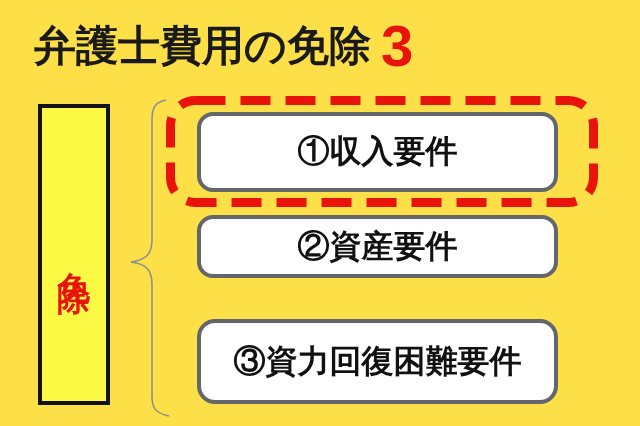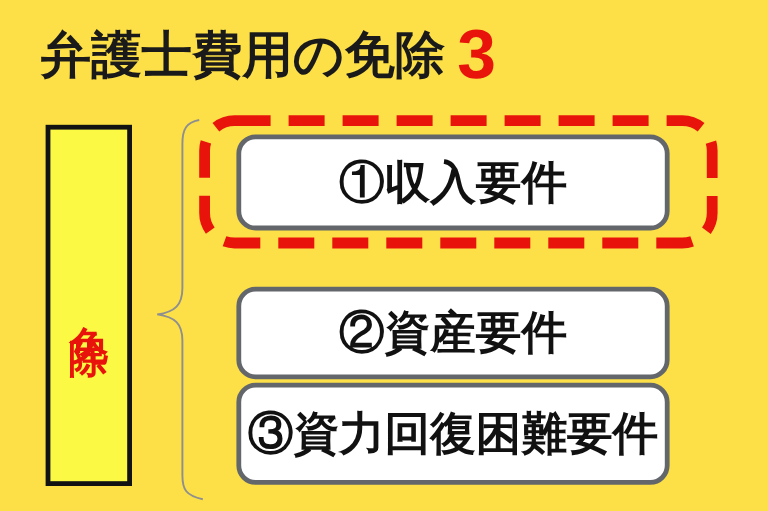--- a/index.html
+++ b/index.html
@@ -78,28 +78,28 @@
     position: absolute;
     left: 197px;
     width: 361px;
     box-sizing: border-box;
     background: #ffffff;
     border: 4px solid #63676b;
     border-radius: 16px;
     display: flex;
     align-items: center;
     justify-content: center;
-    font-size: 38px;
+    font-size: 32px;
     font-weight: 700;
     color: #111111;
     white-space: nowrap;
   }
   .box1 { top: 112px; height: 80px; }
-  .box2 { top: 215px; height: 77px; margin-top: 24px; }
-  .box3 { top: 319px; height: 85px; }
+  .box2 { top: 215px; height: 63px; }
+  .box3 { top: 319px; height: 85px; border-radius: 18px; }
 </style>
 </head>
 <body>
 
 <div class="stage">
 
   <h1 class="title">
     <span>弁護士費用の免除</span>
     <span class="count">3</span>
   </h1>

